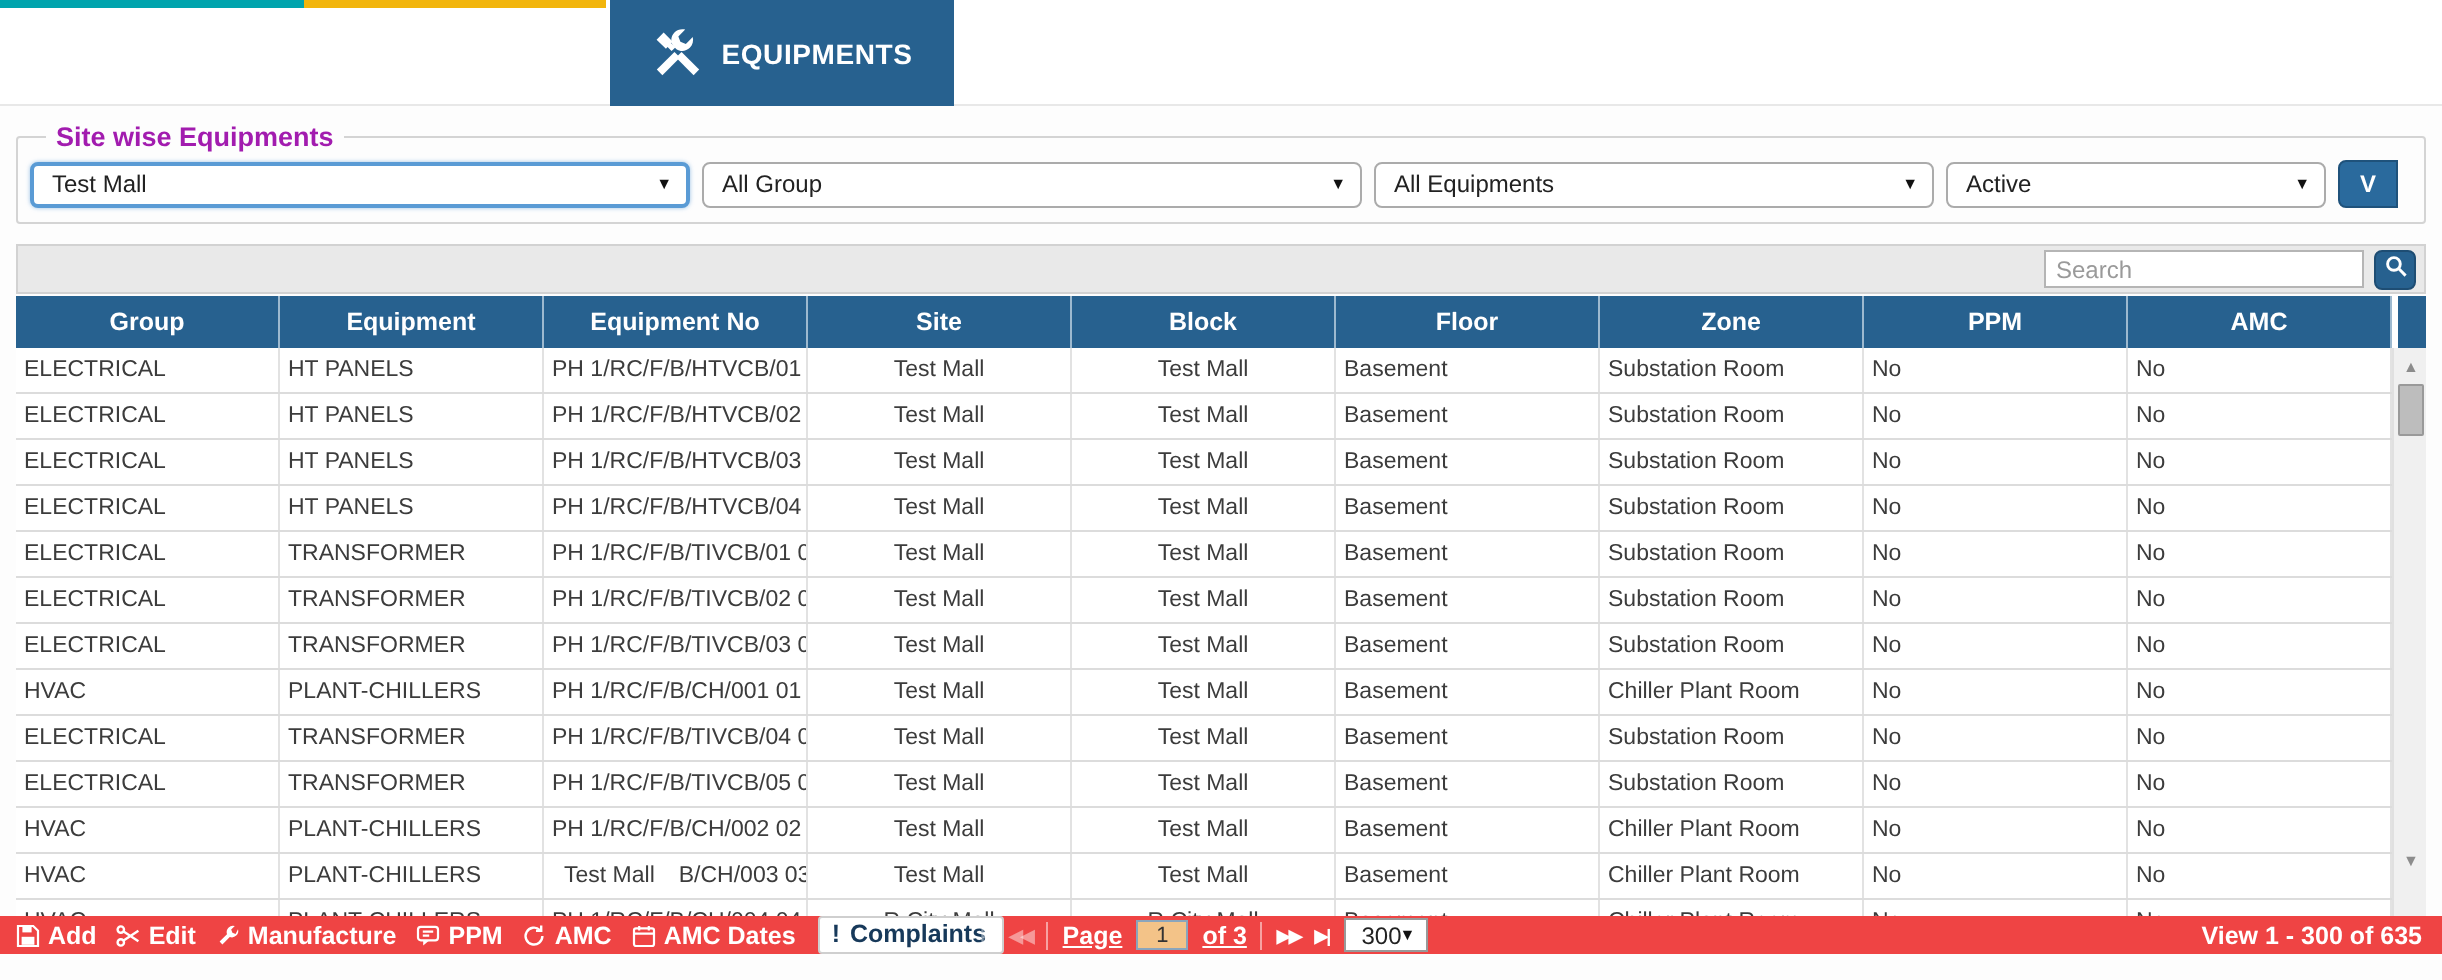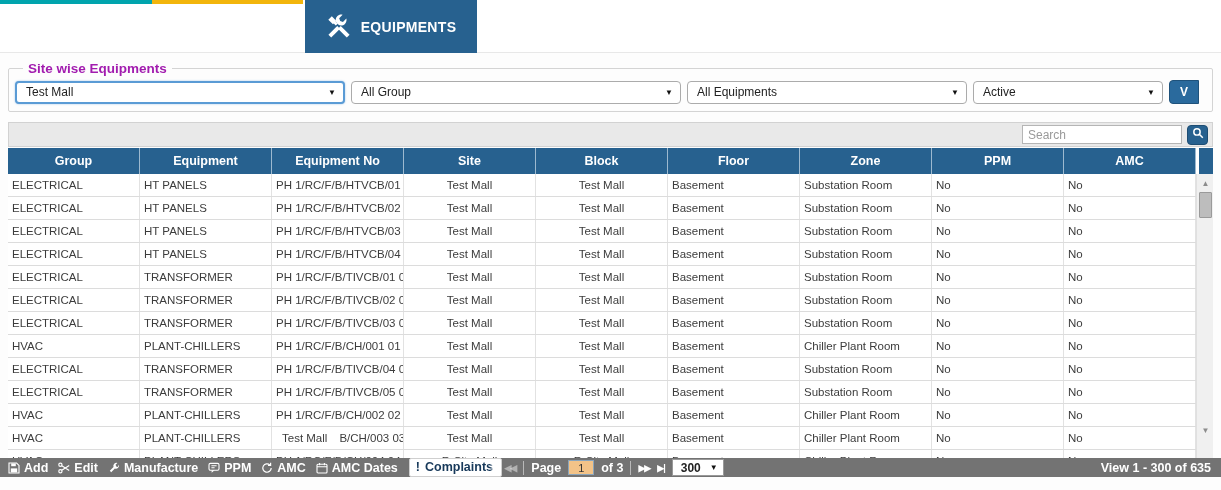--- a/index.html
+++ b/index.html
@@ -51,38 +51,38 @@
           border-right:1px solid #e2e2e2; }
   .cell.center { text-align:center; }
   .overlay-tip { display:inline-block; background:#fff; padding:0 6px; margin-right:6px; color:#3c3c3c; }
   
   .vscroll { position:absolute; right:0; top:26px; width:17px; height:284px; background:#f0f0f0; border-left:1px solid #e0e0e0; }
   .vs-up, .vs-down { position:absolute; left:0; width:17px; height:15px; color:#8c8c8c; font-size:8px; text-align:center; line-height:15px; }
   .vs-up { top:2px; } .vs-down { bottom:20px; }
   .vs-thumb { position:absolute; left:2px; top:18px; width:13px; height:26px; background:#bdbdbd; border:1px solid #9a9a9a; border-radius:1px; }
 
   
-  .footer { position:absolute; left:0; top:458px; width:1221px; height:19px; background:#737373; color:#fff;
+  .footer { position:absolute; left:0; top:458px; width:1221px; height:19px; background:#ef4444; color:#fff;
             display:flex; align-items:center; font-size:12.5px; font-weight:bold; }
   .footer-left { display:flex; align-items:center; gap:4px; padding-left:5px; white-space:nowrap; }
   .fbtn { display:flex; align-items:center; gap:4px; color:#fff; background:transparent; border:none;
           font-size:12.5px; font-weight:bold; cursor:pointer; padding:0 3px; font-family:"Liberation Sans", sans-serif; }
   .fbtn svg { width:12px; height:12px; display:block; }
   .complaints-btn { display:flex; align-items:center; gap:5px; background:#fff; color:#17395a; border:1px solid #cfcfcf;
                     border-radius:2px; font-size:12.5px; font-weight:bold; padding:1px 8px 2px 6px; margin-left:4px; cursor:pointer;
                     font-family:"Liberation Sans", sans-serif; }
   .complaints-btn .excl { color:#17395a; font-weight:bold; }
   .footer-center { position:absolute; left:490px; display:flex; align-items:center; gap:7px; }
   .pg-arrow { font-size:9px; letter-spacing:-1px; cursor:pointer; }
   .pg-dim { color:rgba(255,255,255,.45); }
   .pg-sep { width:1px; height:14px; background:rgba(255,255,255,.5); }
-  .pg-label { font-size:12.5px; }
+  .pg-label { font-size:12.5px;text-decoration:underline; }
   .page-input { width:26px; height:15px; border:1px solid #8aa5bc; background:#f3c388; font-size:11px; text-align:center;
                 color:#333; font-family:"Liberation Sans", sans-serif; }
-  .size-select { position:relative; background:#fff; color:#222; font-weight:bold; font-size:12px; height:17px; width:52px;
+  .size-select { position:relative; background:#fff; color:#222; font-weight:normal; font-size:12px; height:17px; width:42px;
                  border:1px solid #999; display:flex; align-items:center; padding:0 16px 0 8px; cursor:pointer; }
   .size-select .caret { position:absolute; right:5px; font-size:8px; color:#111; }
   .footer-right { position:absolute; right:10px; font-size:12.5px; }
 </style>
 </head>
 <body>
 
 <div class="app">
 
   <div class="tabbar">

